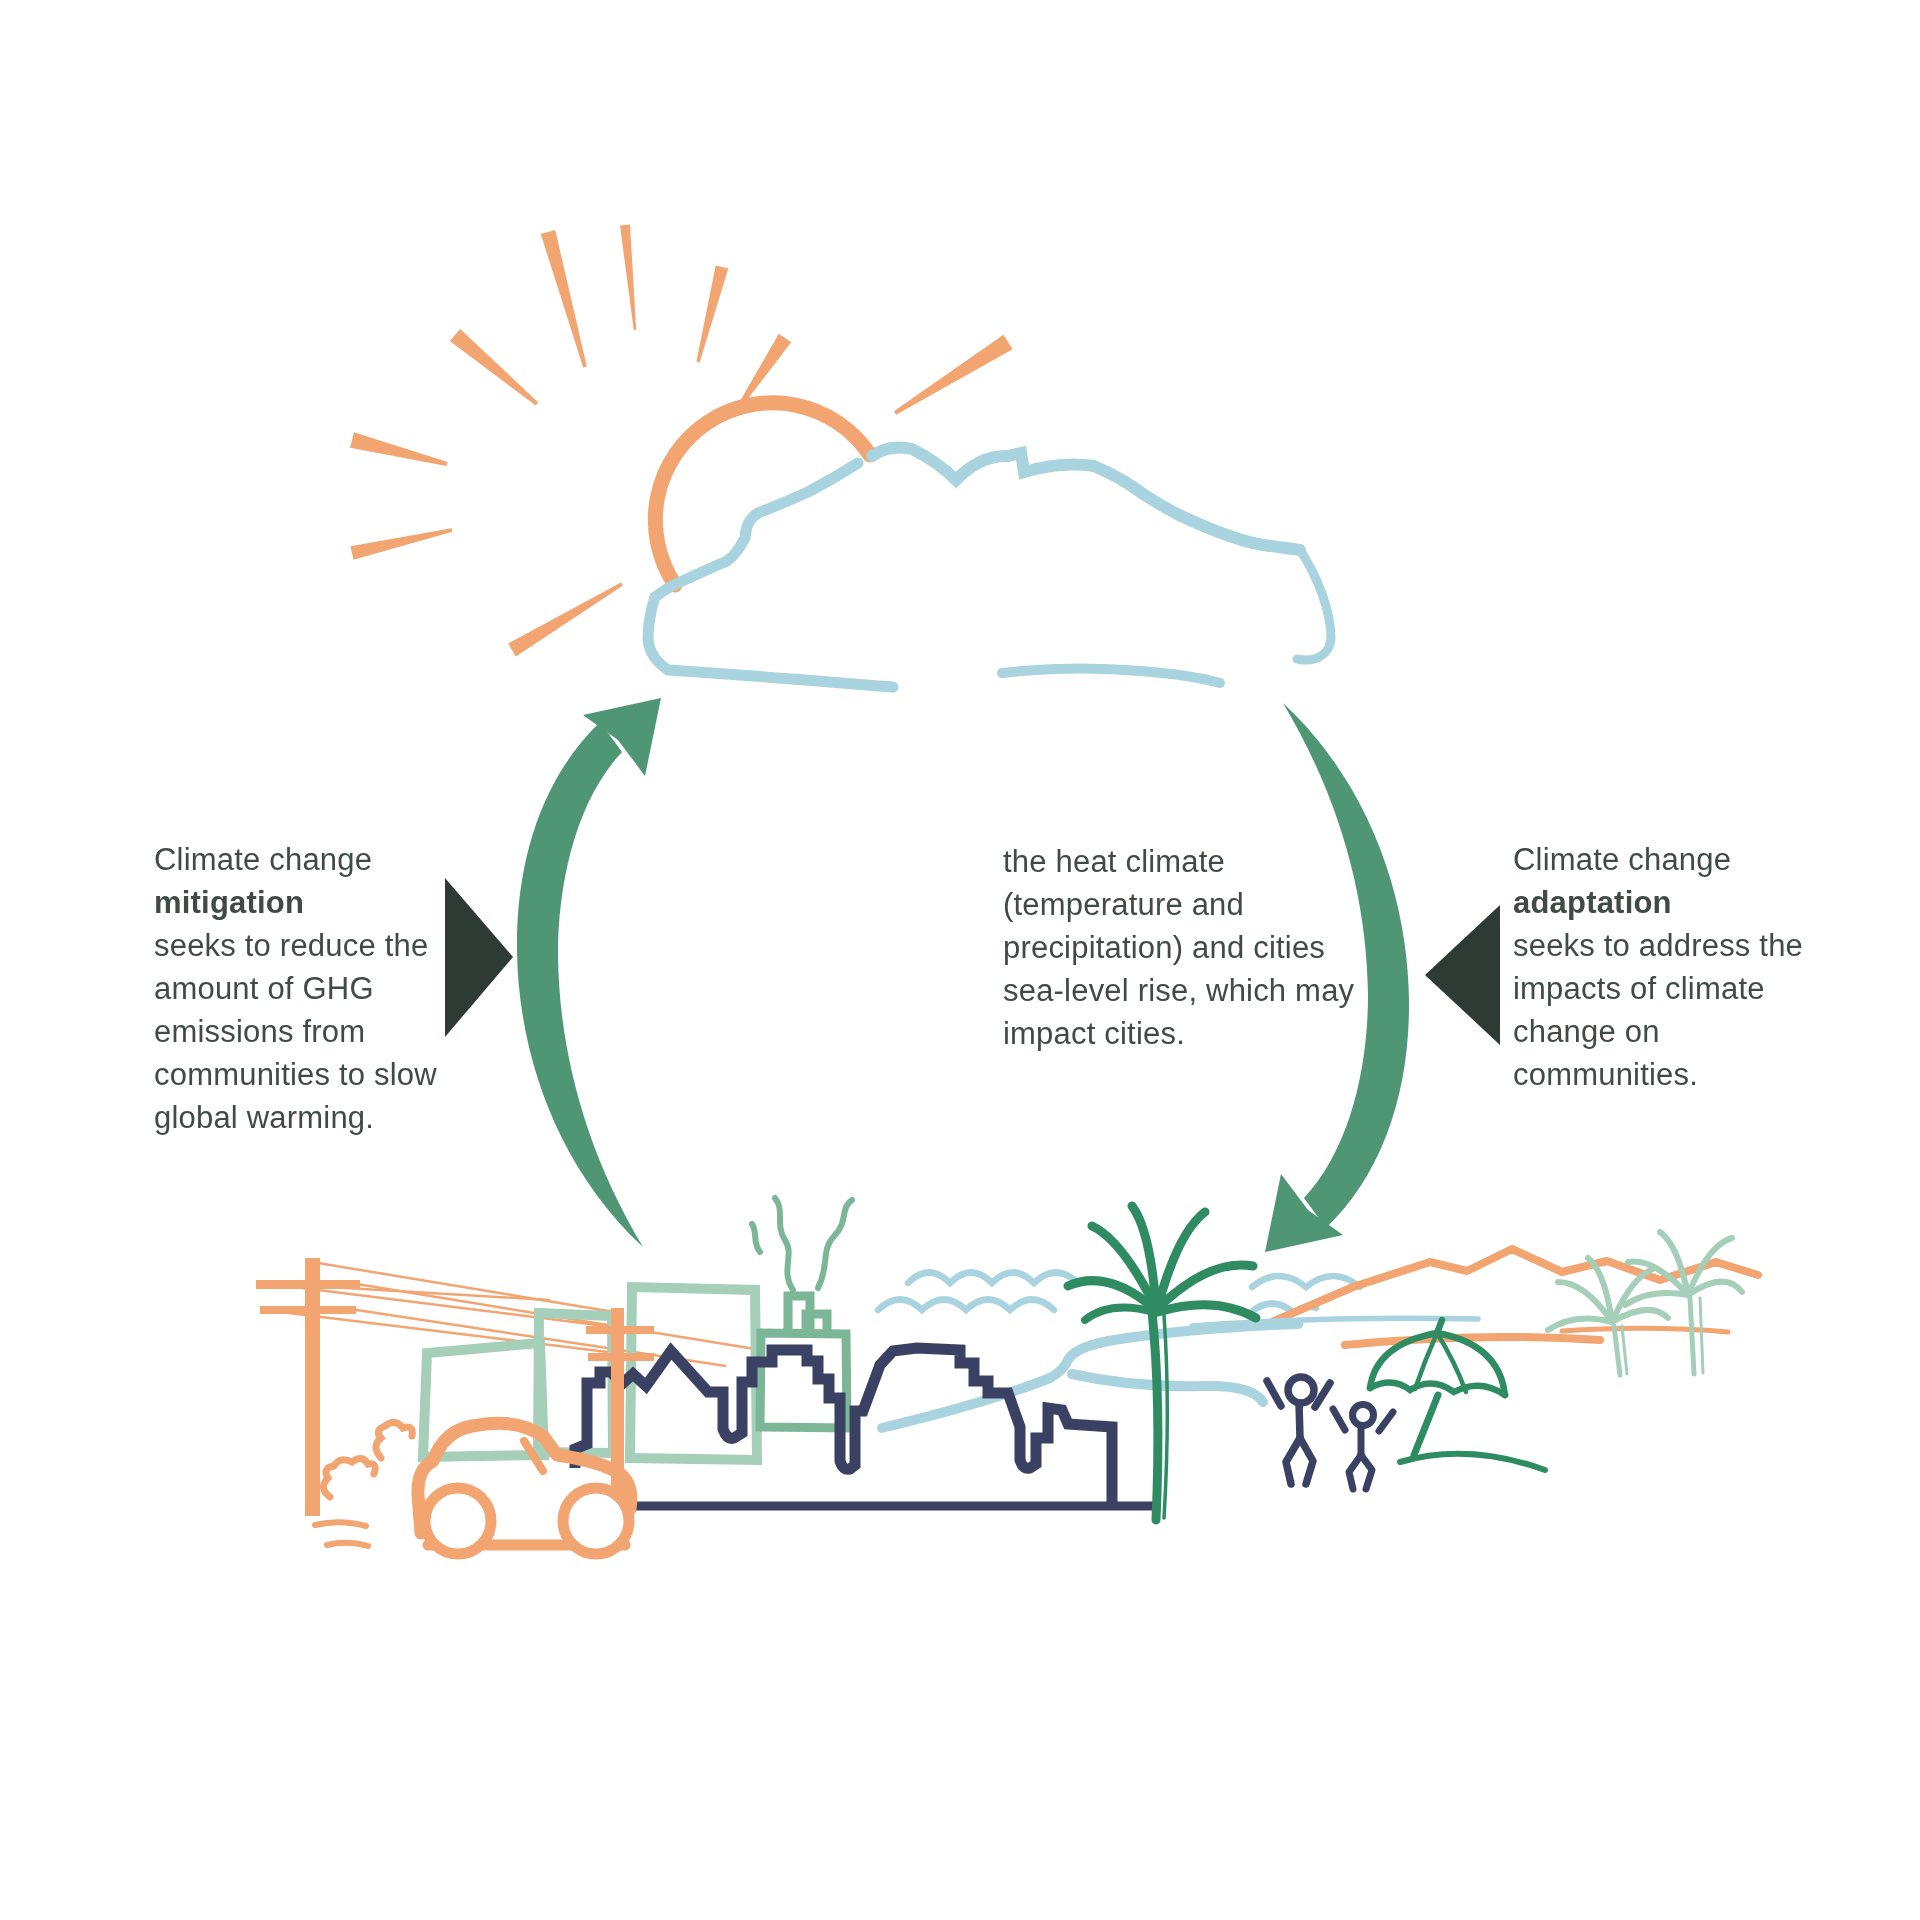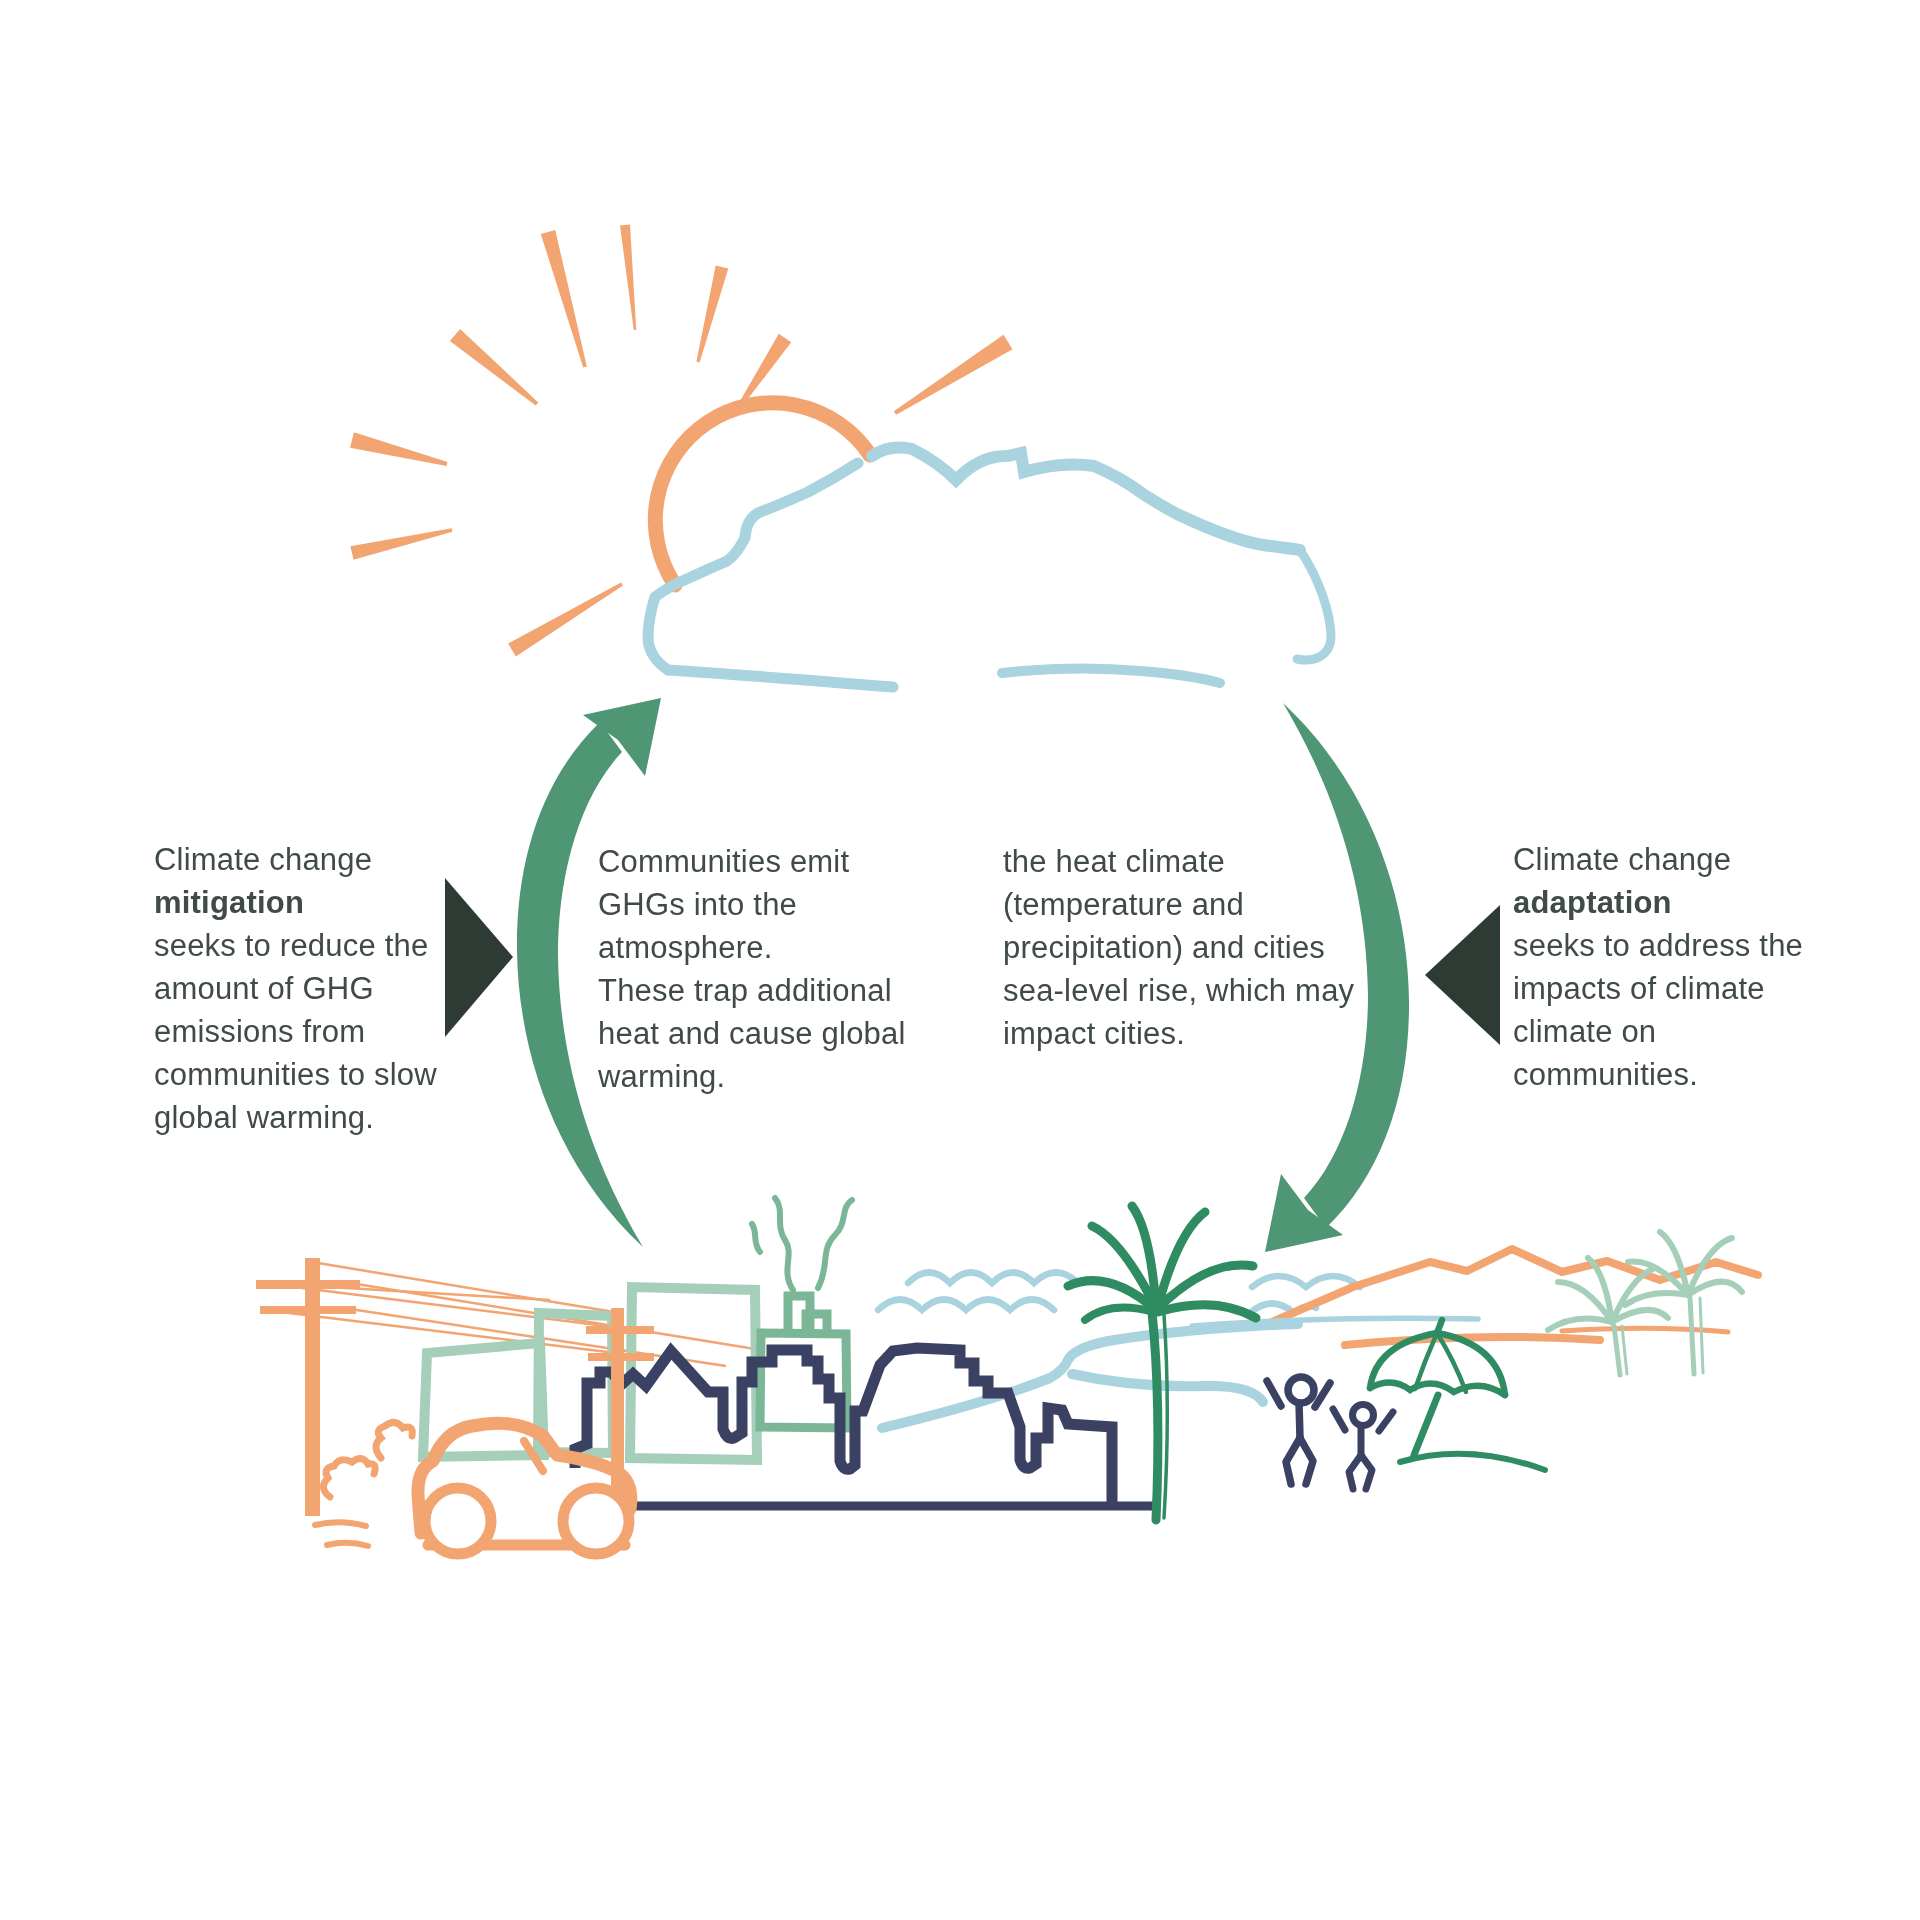--- a/index.html
+++ b/index.html
@@ -197,39 +197,31 @@
   <div class="label" style="left:154px;top:838px;">
     <div>Climate change</div>
     <div class="bold">mitigation</div>
     <div>seeks to reduce the</div>
     <div>amount of GHG</div>
     <div>emissions from</div>
     <div>communities to slow</div>
     <div>global warming.</div>
   </div>
 
-  <div class="label" style="left:598px;top:840px;">
-    <div>Communities emit</div>
-    <div>GHGs into the</div>
-    <div>atmosphere.</div>
-    <div>These trap additional</div>
-    <div>heat and cause global</div>
-    <div>warming.</div>
-  </div>
 
   <div class="label" style="left:1003px;top:840px;">
     <div>the heat climate</div>
     <div>(temperature and</div>
     <div>precipitation) and cities</div>
     <div>sea-level rise, which may</div>
     <div>impact cities.</div>
   </div>
 
   <div class="label" style="left:1513px;top:838px;">
     <div>Climate change</div>
     <div class="bold">adaptation</div>
     <div>seeks to address the</div>
     <div>impacts of climate</div>
-    <div>climate on</div>
+    <div>change on</div>
     <div>communities.</div>
   </div>
 
 </div>
 
 </body></html>

